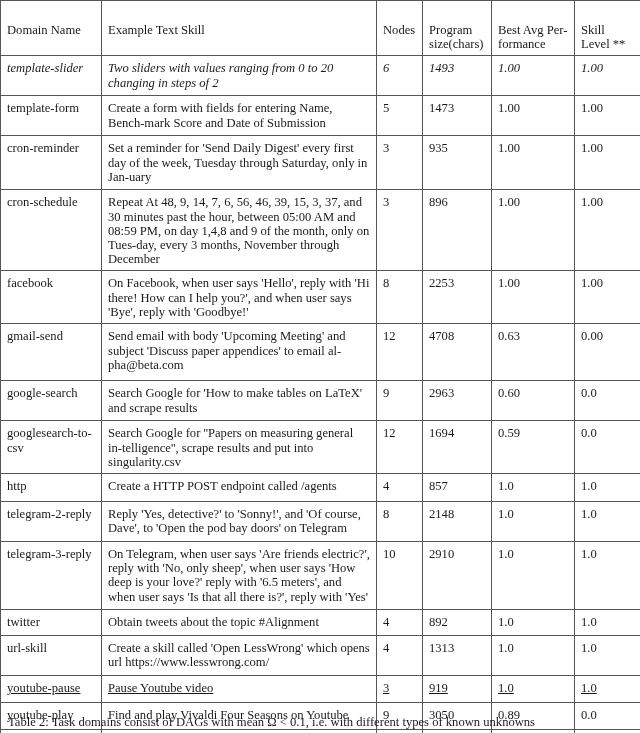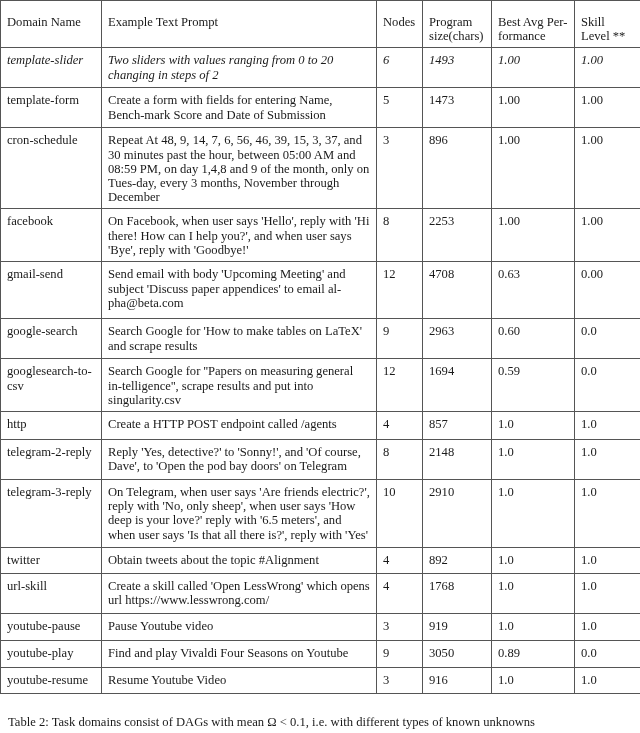--- a/index.html
+++ b/index.html
@@ -17,21 +17,21 @@
     line-height: 14.2px;
   }
   table.tbl td, table.tbl th {
     border: 1px solid #555;
     vertical-align: top;
     padding: 5px 6px 4px 6px;
     font-weight: normal;
     text-align: left;
     overflow: hidden;
   }
-  table.tbl th { padding-top: 14px; margin-left: 37px; }
+  table.tbl th { padding-top: 22px; margin-left: 37px; }
   td.prompt { text-align: justify; padding-right: 6px; }
   .caption {
     position: absolute; left: 8px; top: 715px; width: 640px;
     text-align: left;
     font-size: 12.6px;
     line-height: 14px;
   }
 </style>
 </head>
 <body>
@@ -41,41 +41,49 @@
     <col style="width:101px">
     <col style="width:275px">
     <col style="width:46px">
     <col style="width:69px">
     <col style="width:83px">
     <col style="width:66px">
   </colgroup>
   <thead>
     <tr style="height:40px">
       <th>Domain Name</th>
-      <th>Example Text Prompt</th>
+      <th>Example Text Skill</th>
       <th>Nodes</th>
       <th>Program size(chars)</th>
       <th>Best Avg Per-formance</th>
       <th>Skill Level **</th>
     </tr>
   </thead>
   <tbody id="tbody">
       <tr style="height: 40px; font-style: italic;">
         <td>template-slider</td>
         <td class="prompt">Two sliders with values ranging from 0 to 20 changing in steps of 2</td>
         <td>6</td>
         <td>1493</td>
         <td>1.00</td>
         <td>1.00</td>
       </tr>
       <tr style="height: 40px;">
         <td>template-form</td>
         <td class="prompt">Create a form with fields for entering Name, Bench-mark Score and Date of Submission</td>
         <td>5</td>
         <td>1473</td>
+        <td>1.00</td>
+        <td>1.00</td>
+      </tr>
+      <tr style="height: 54px;">
+        <td>cron-reminder</td>
+        <td class="prompt">Set a reminder for 'Send Daily Digest' every first day of the week, Tuesday through Saturday, only in Jan-uary</td>
+        <td>3</td>
+        <td>935</td>
         <td>1.00</td>
         <td>1.00</td>
       </tr>
       <tr style="height: 64px;">
         <td>cron-schedule</td>
         <td class="prompt">Repeat At 48, 9, 14, 7, 6, 56, 46, 39, 15, 3, 37, and 30 minutes past the hour, between 05:00 AM and 08:59 PM, on day 1,4,8 and 9 of the month, only on Tues-day, every 3 months, November through December</td>
         <td>3</td>
         <td>896</td>
         <td>1.00</td>
         <td>1.00</td>
@@ -141,25 +149,25 @@
         <td class="prompt">Obtain tweets about the topic #Alignment</td>
         <td>4</td>
         <td>892</td>
         <td>1.0</td>
         <td>1.0</td>
       </tr>
       <tr style="height: 40px;">
         <td>url-skill</td>
         <td class="prompt">Create a skill called 'Open LessWrong' which opens url https://www.lesswrong.com/</td>
         <td>4</td>
-        <td>1768</td>
+        <td>1313</td>
         <td>1.0</td>
         <td>1.0</td>
       </tr>
-      <tr style="height: 27px;">
+      <tr style="height: 27px; text-decoration: underline;">
         <td>youtube-pause</td>
         <td class="prompt">Pause Youtube video</td>
         <td>3</td>
         <td>919</td>
         <td>1.0</td>
         <td>1.0</td>
       </tr>
       <tr style="height: 27px;">
         <td>youtube-play</td>
         <td class="prompt">Find and play Vivaldi Four Seasons on Youtube</td>

